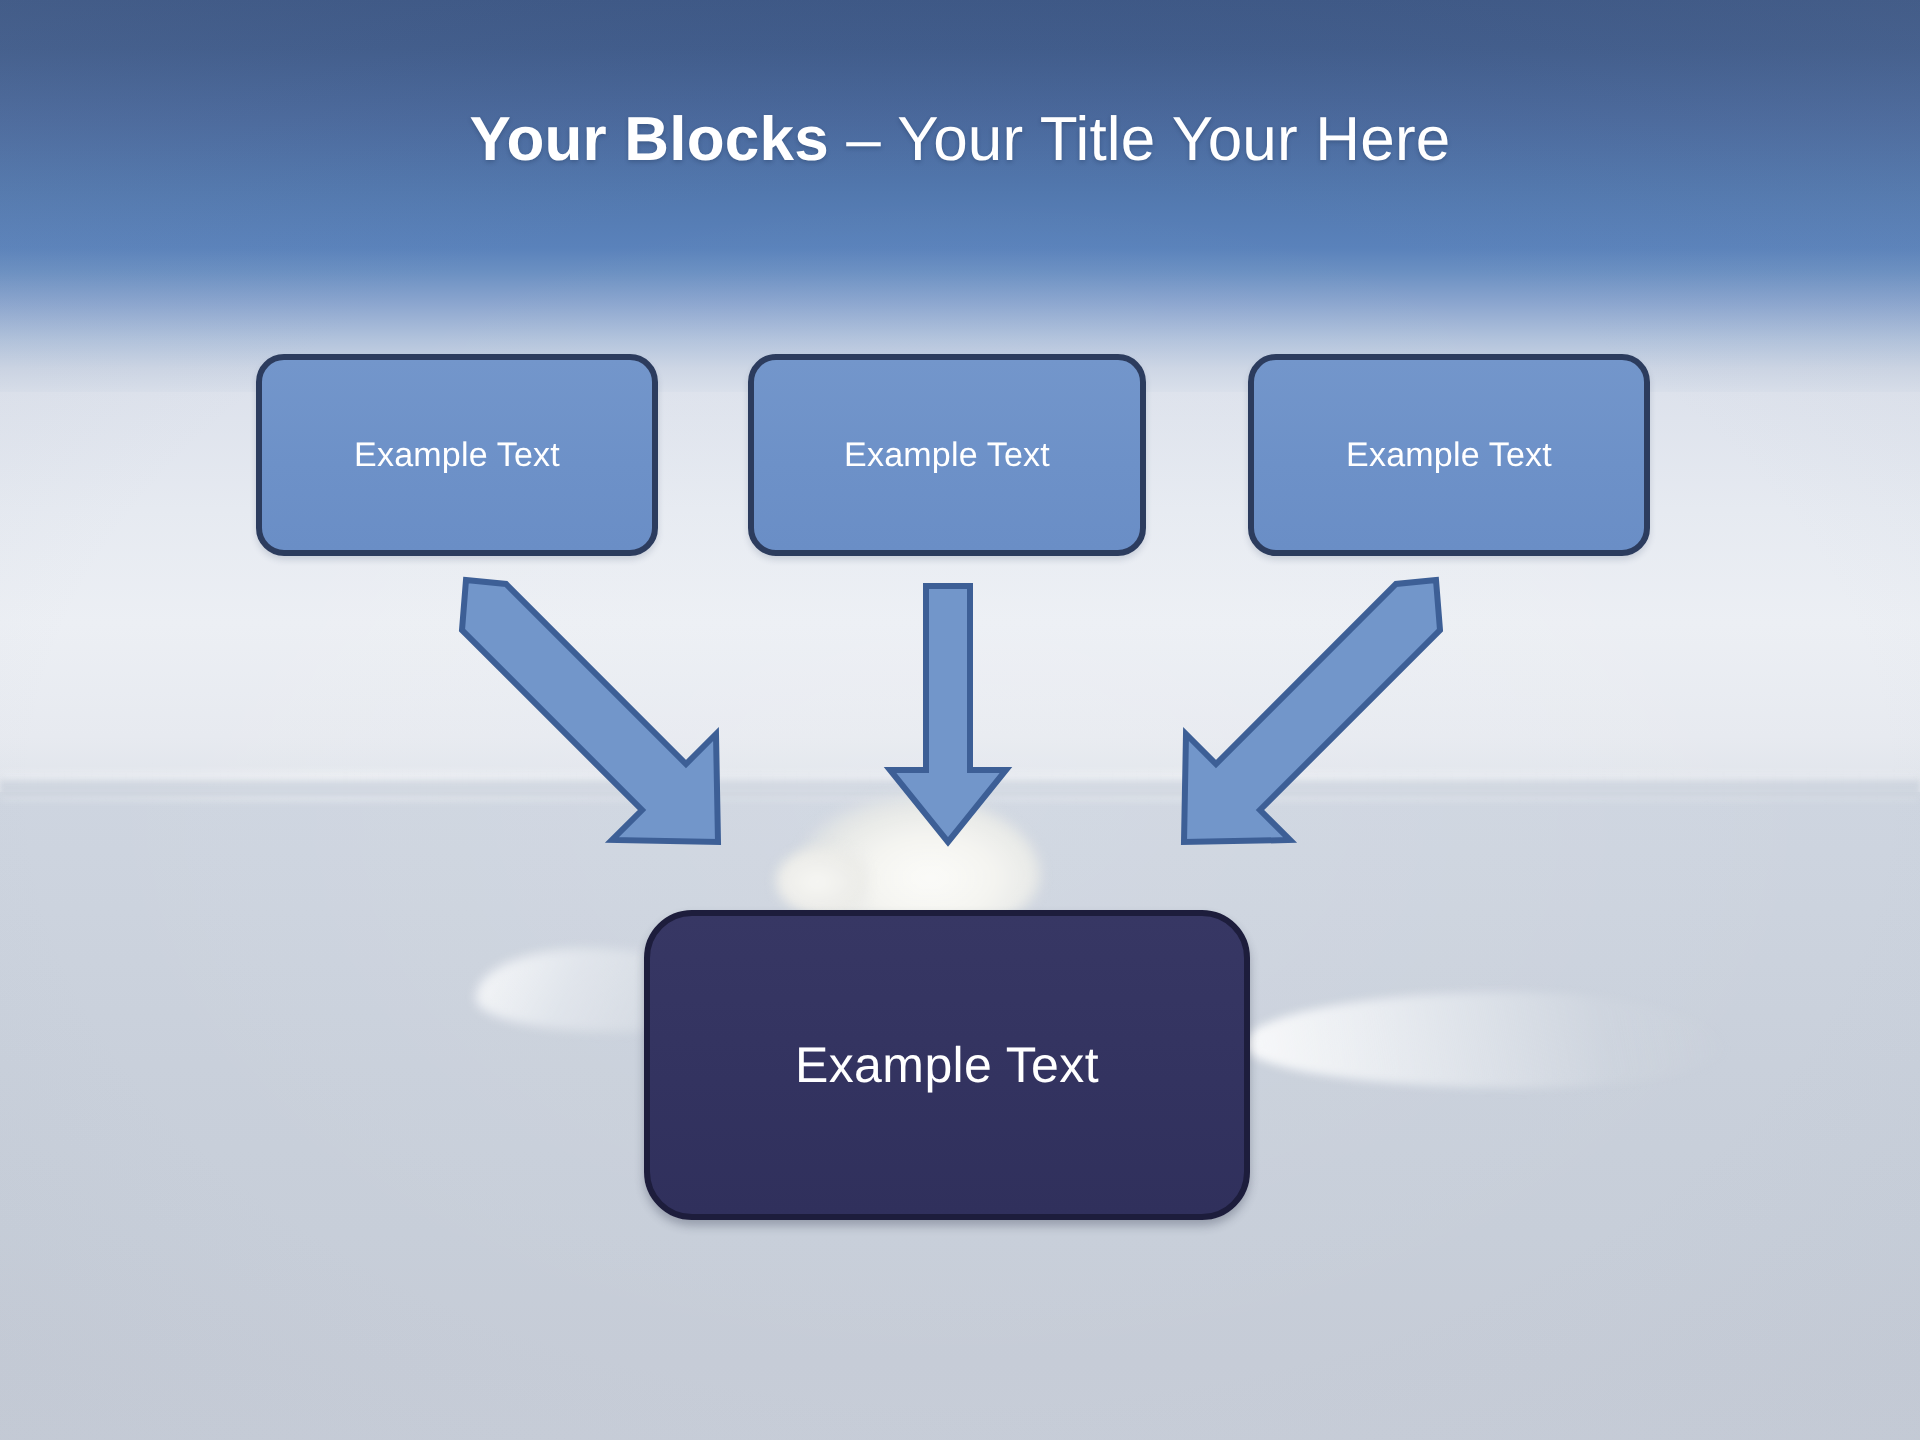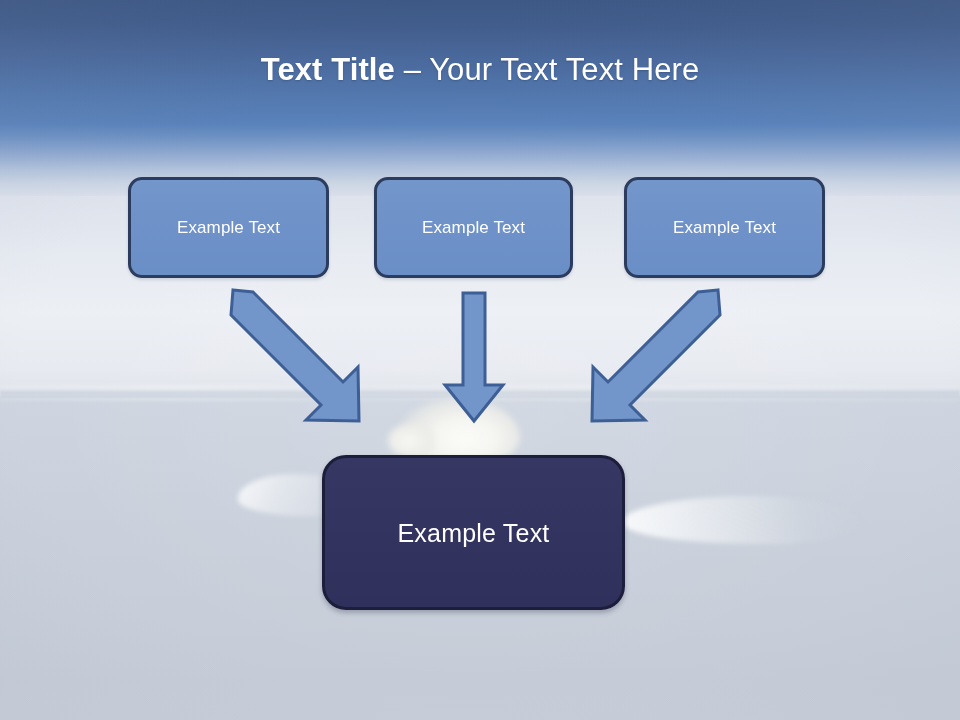--- a/index.html
+++ b/index.html
@@ -216,21 +216,21 @@
   <div class="bg-water"></div>
   <div class="floe-far"></div>
   <div class="bg-horizon"></div>
   <div class="bear"></div>
   <div class="bear-head"></div>
   <div class="floe-left"></div>
   <div class="floe-right"></div>
   <div class="bg-vignette"></div>
 
   <div class="title">
-    <span class="t-strong">Text Title</span><span class="t-rest"> – Your Text Text Here</span>
+    <span class="t-strong">Your Blocks</span><span class="t-rest"> – Your Title Your Here</span>
   </div>
 
   <svg class="arrow-layer" viewBox="0 0 960 720" width="960" height="720">
 
     <polygon class="arrow-shape" points="233,290 253,292 343,382 358,367 359,421 306,420 321,405 231,315"></polygon>
 
     <polygon class="arrow-shape" points="463,293 485,293 485,385 503,385 474,421 445,385 463,385"></polygon>
 
     <polygon class="arrow-shape" points="718,290 698,292 608,382 593,367 592,421 645,420 630,405 720,315"></polygon>
   </svg>

